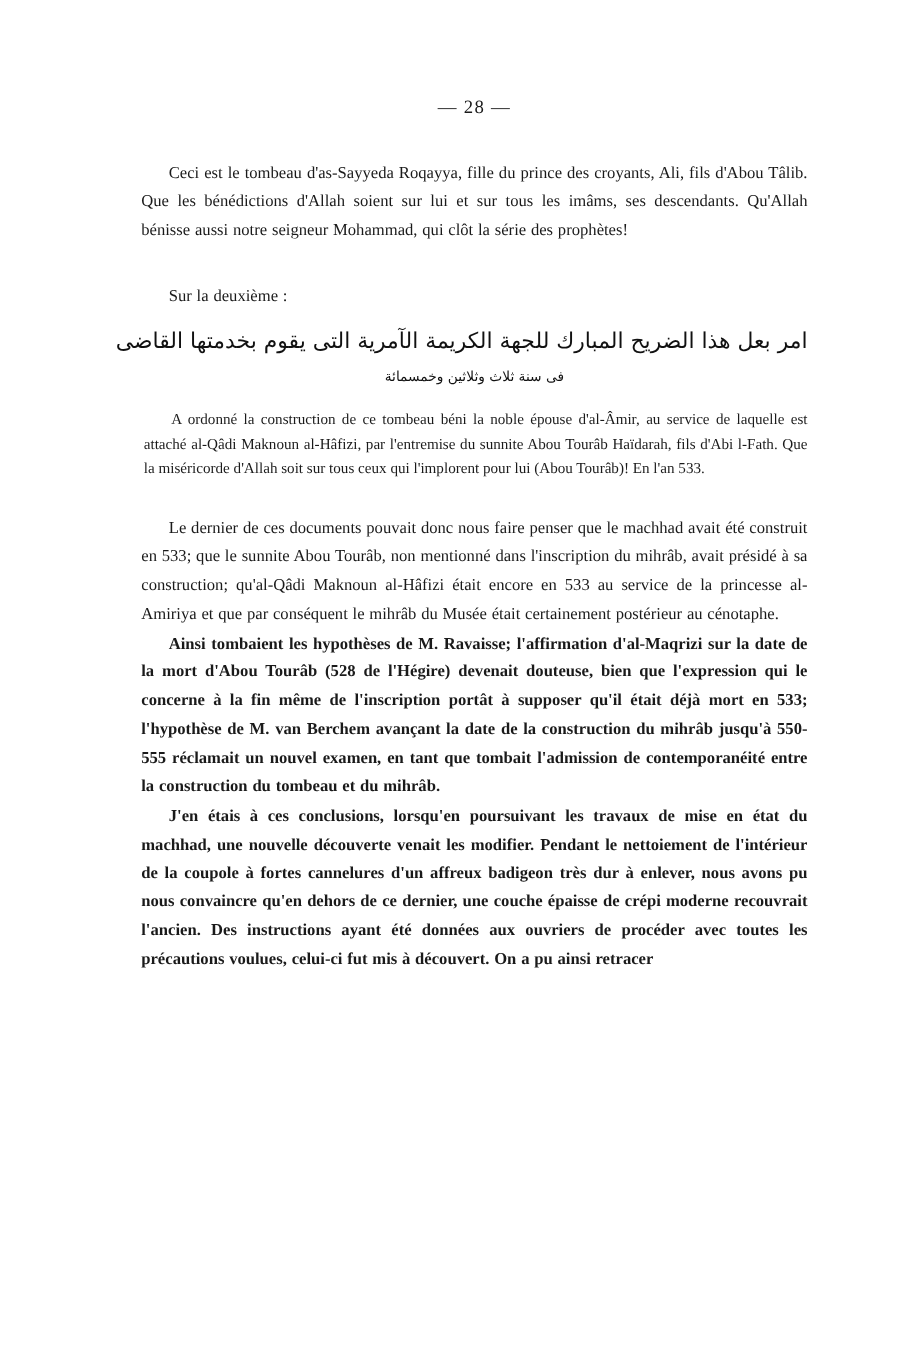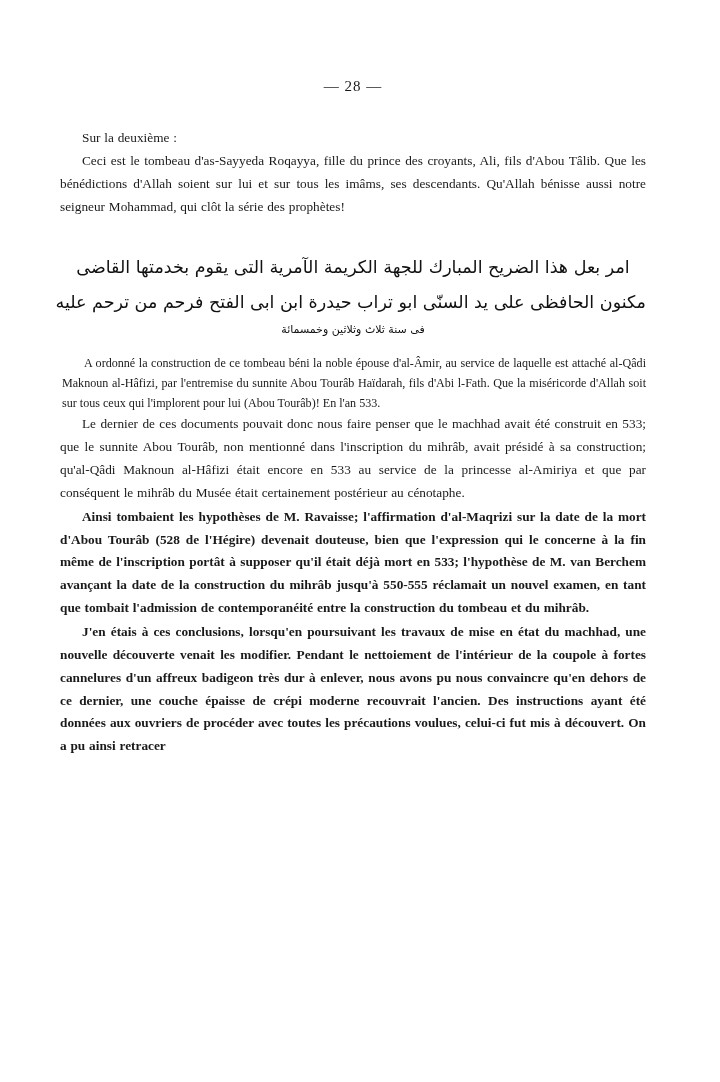--- a/index.html
+++ b/index.html
@@ -12,21 +12,21 @@
     background: #ffffff;
     font-family: "Liberation Serif", serif;
     color: #1a1a1a;
     overflow: hidden;
   }
   .page {
     position: relative;
     width: 720px;
     height: 1082px;
     box-sizing: border-box;
-    padding: 78px 74px 40px 60px;
+    padding: 78px 74px 40px 113px;
   }
   .folio {
     text-align: center;
     font-size: 15px;
     letter-spacing: 1px;
     margin: 0 0 32px 0;
     font-family: "Liberation Serif", serif;
   }
   .para {
     font-size: 13.3px;
@@ -40,61 +40,61 @@
     text-indent: 22px;
   }
   .gap-lg { margin-top: 30px; }
 
   .arabic-block {
     direction: rtl;
     text-align: center;
     font-family: "DejaVu Sans", sans-serif;
     font-size: 17.5px;
     line-height: 1.95;
-    margin: 32px 0 14px 0;
+    margin: 8px 0 14px 0;
     color: #111;
     letter-spacing: 0.5px;
   }
   .arabic-line {
     display: block;
     white-space: nowrap;
   }
   .arabic-line.l3 {
     font-size: 11px;
   }
   .translation {
     font-size: 12.1px;
     line-height: 1.63;
     text-align: justify;
     margin: 10px 0 0 2px;
   }
   .body-block {
+    margin-top: 26px;
   }
   .body-block p {
     margin: 0;
   }
   .body-block p + p {
     margin-top: 1px;
     font-weight: bold;
   }
 </style>
 </head>
 <body>
 
 <div class="page">
 
   <div class="folio">— 28 —</div>
 
+  <p class="para indent">Ceci est le tombeau d'as-Sayyeda Roqayya, fille du prince des croyants, Ali, fils d'Abou Tâlib. Que les bénédictions d'Allah soient sur lui et sur tous les imâms, ses descendants. Qu'Allah bénisse aussi notre seigneur Mohammad, qui clôt la série des prophètes!</p>
+
   <p class="para indent gap-lg">Sur la deuxième :</p>
-
-  <p class="para indent">Ceci est le tombeau d'as-Sayyeda Roqayya, fille du prince des croyants, Ali, fils d'Abou Tâlib. Que les bénédictions d'Allah soient sur lui et sur tous les imâms, ses descendants. Qu'Allah bénisse aussi notre seigneur Mohammad, qui clôt la série des prophètes!</p>
 
   <div class="arabic-block">
     <span class="arabic-line l1">امر بعل هذا الضريح المبارك للجهة الكريمة الآمرية التى يقوم بخدمتها القاضى</span>
-    <span class="arabic-line l2">مكنون الحافظى على يد السنّى ابو تراب حيدرة ابن ابى الفتح فرحم من ترحم عليه</span>
     <span class="arabic-line l3">فى سنة ثلاث وثلاثين وخمسمائة</span>
   </div>
 
   <p class="translation indent">A ordonné la construction de ce tombeau béni la noble épouse d'al-Âmir, au service de laquelle est attaché al-Qâdi Maknoun al-Hâfizi, par l'entremise du sunnite Abou Tourâb Haïdarah, fils d'Abi l-Fath. Que la miséricorde d'Allah soit sur tous ceux qui l'implorent pour lui (Abou Tourâb)! En l'an 533.</p>
 
   <div class="body-block">
     <p class="para indent">Le dernier de ces documents pouvait donc nous faire penser que le machhad avait été construit en 533; que le sunnite Abou Tourâb, non mentionné dans l'inscription du mihrâb, avait présidé à sa construction; qu'al-Qâdi Maknoun al-Hâfizi était encore en 533 au service de la princesse al-Amiriya et que par conséquent le mihrâb du Musée était certainement postérieur au cénotaphe.</p>
     <p class="para indent">Ainsi tombaient les hypothèses de M. Ravaisse; l'affirmation d'al-Maqrizi sur la date de la mort d'Abou Tourâb (528 de l'Hégire) devenait douteuse, bien que l'expression qui le concerne à la fin même de l'inscription portât à supposer qu'il était déjà mort en 533; l'hypothèse de M. van Berchem avançant la date de la construction du mihrâb jusqu'à 550-555 réclamait un nouvel examen, en tant que tombait l'admission de contemporanéité entre la construction du tombeau et du mihrâb.</p>
     <p class="para indent">J'en étais à ces conclusions, lorsqu'en poursuivant les travaux de mise en état du machhad, une nouvelle découverte venait les modifier. Pendant le nettoiement de l'intérieur de la coupole à fortes cannelures d'un affreux badigeon très dur à enlever, nous avons pu nous convaincre qu'en dehors de ce dernier, une couche épaisse de crépi moderne recouvrait l'ancien. Des instructions ayant été données aux ouvriers de procéder avec toutes les précautions voulues, celui-ci fut mis à découvert. On a pu ainsi retracer</p>
   </div>

